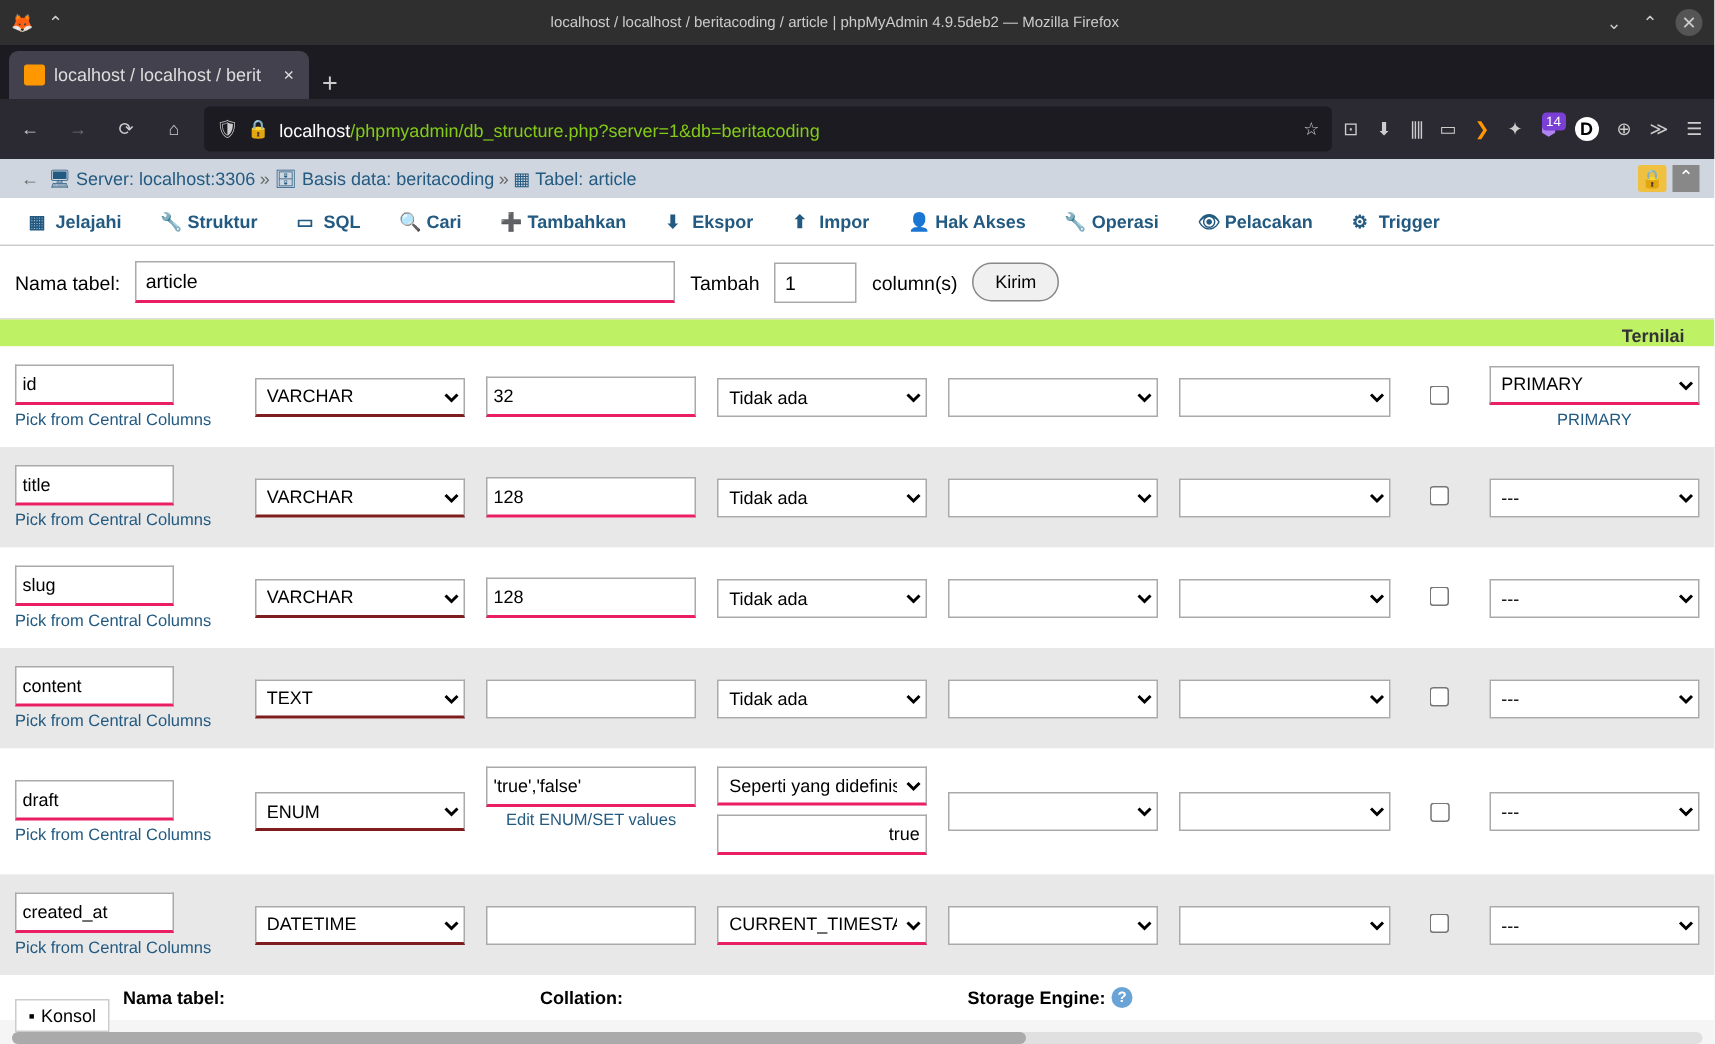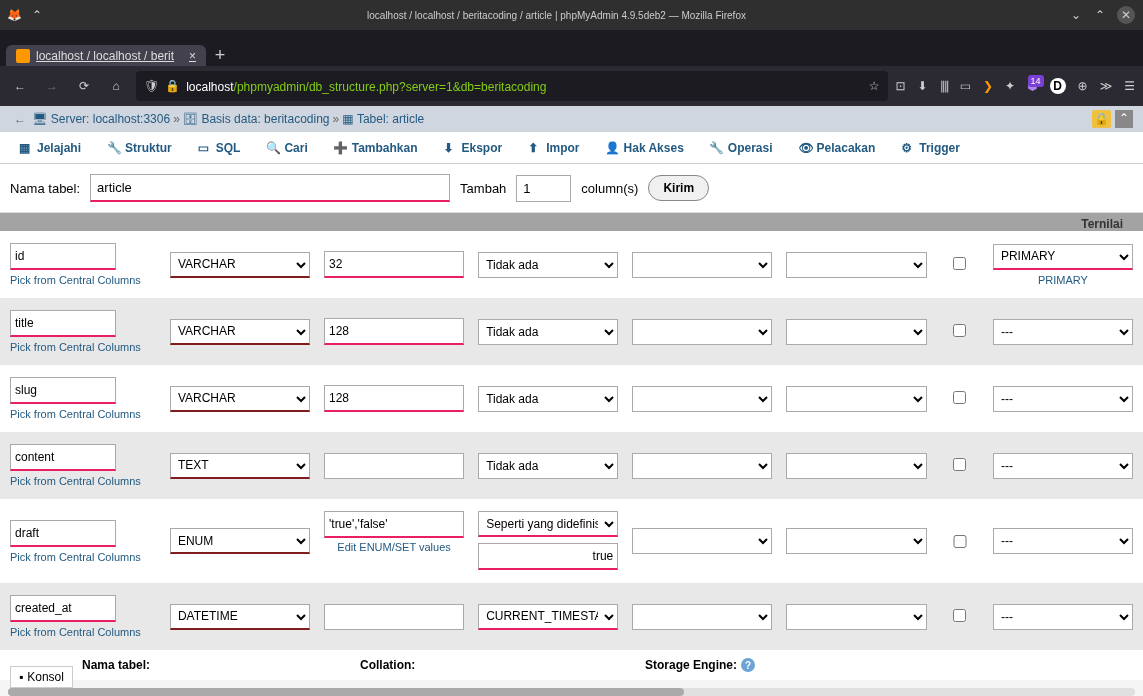--- a/index.html
+++ b/index.html
@@ -7,21 +7,21 @@
 
 
 .window-chrome { background: #2f2f2f; height: 30px; display: flex; align-items: center; padding: 0 8px; color: #ddd; }
 .window-chrome .left-icons { display: flex; gap: 8px; }
 .window-chrome .title { flex: 1; text-align: center; font-size: 10px; color: #ccc; }
 .window-chrome .right-icons { display: flex; gap: 10px; align-items: center; }
 .window-icon { width: 14px; height: 14px; display: inline-flex; align-items: center; justify-content: center; color: #ccc; }
 
 
 .browser-tabs { background: #1c1b22; height: 36px; display: flex; align-items: flex-end; padding-left: 6px; }
-.tab { background: #42414d; border-radius: 6px 6px 0 0; height: 21px; min-width: 200px; display: flex; align-items: center; padding: 0 10px; color: #ddd; gap: 6px; text-decoration: underline; }
+.tab { background: #42414d; border-radius: 6px 6px 0 0; height: 32px; min-width: 200px; display: flex; align-items: center; padding: 0 10px; color: #ddd; gap: 6px; }
 .tab .tab-label { flex: 1; font-size: 12px; white-space: nowrap; overflow: hidden; text-overflow: ellipsis; }
 .tab .fav { width: 14px; height: 14px; background: #ff9800; border-radius: 2px; }
 .new-tab { color: #ccc; width: 28px; text-align: center; font-size: 18px; }
 
 
 .url-bar { background: #2b2a33; height: 40px; display: flex; align-items: center; padding: 0 8px; gap: 8px; }
 .nav-btn { color: #ccc; width: 24px; height: 24px; display: inline-flex; align-items: center; justify-content: center; border-radius: 4px; }
 .url-input { flex: 1; background: #1c1b22; border-radius: 4px; height: 30px; display: flex; align-items: center; padding: 0 8px; color: #ccc; gap: 6px; }
 .url-text { flex: 1; font-size: 13px; }
 .url-text .host { color: #fff; }
@@ -40,24 +40,24 @@
 
 .page-tabs { background: #fff; border-bottom: 1px solid #ccc; height: 32px; display: flex; align-items: center; padding: 0 6px; }
 .page-tab { display: flex; align-items: center; gap: 4px; padding: 0 12px; height: 30px; border: 1px solid transparent; border-bottom: none; color: #235a81; font-weight: bold; font-size: 12px; cursor: pointer; }
 .tab-icon { width: 14px; height: 14px; display: inline-block; }
 
 
 .form-area { padding: 10px; background: #fff; display: flex; align-items: center; gap: 10px; border-bottom: 1px solid #ddd; }
 .form-area label { font-size: 13px; }
 .text-input { border: 1px solid #aaa; padding: 5px 6px; font-size: 13px; }
 .num-input { width: 55px; }
-.btn { border: 1px solid #888; background: #f0f0f0; padding: 5px 14px; border-radius: 14px; font-size: 12px; font-weight: bold; cursor: pointer; }
+.btn { border: 1px solid #888; background: #f0f0f0; padding: 5px 14px; border-radius: 14px; font-size: 12px; font-weight: normal; cursor: pointer; }
 .name-input { width: 360px; }
 
-.col-header { text-align: right; padding: 4px 20px 0 0; font-weight: bold; color: #333; background: #a3a3a3; }
+.col-header { text-align: right; padding: 4px 20px 0 0; font-weight: bold; color: #333; background: #bef264; }
 
 
 .grid { background: #f6f6f6; }
 .row { display: flex; align-items: center; padding: 12px 10px; gap: 14px; border-bottom: 0px solid #eee; }
 .row:nth-child(odd) { background: #fff; }
 .row:nth-child(even) { background: #e8e8e8; }
 .col-name { width: 152px; display: flex; flex-direction: column; gap: 4px; }
 .col-name input { width: 106px; border: 1px solid #aaa; padding: 5px 4px; border-bottom: 2px solid #e91e63; }
 .pick-link { color: #235a81; font-size: 11px; cursor: pointer; }
 .col-type { width: 146px; }

